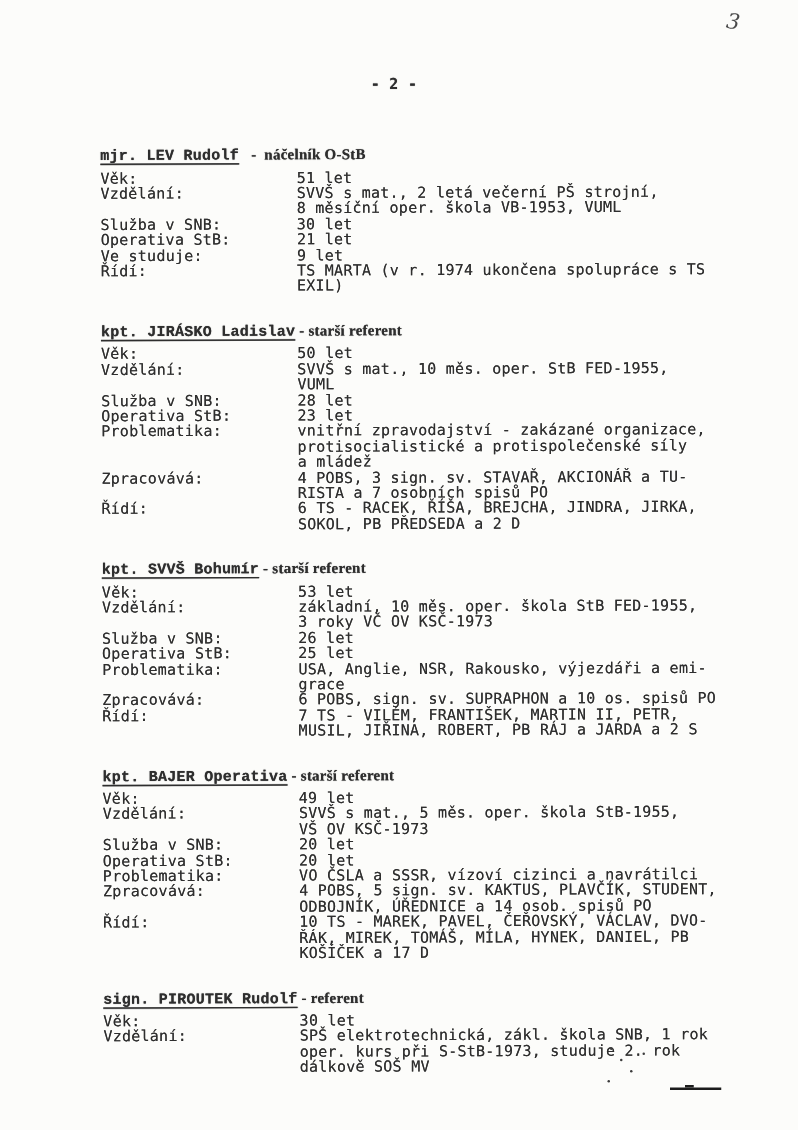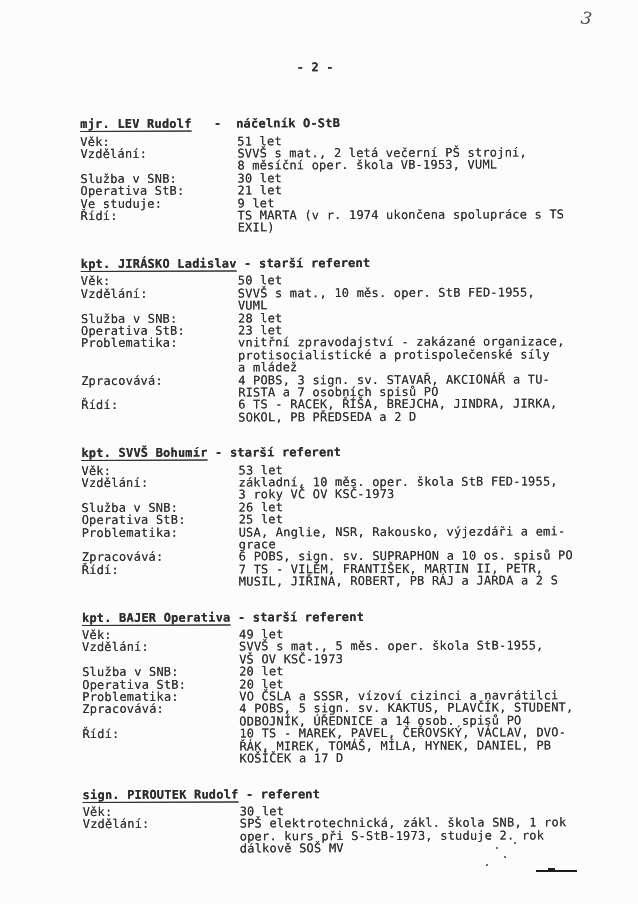--- a/index.html
+++ b/index.html
@@ -37,22 +37,23 @@
   .heading{
     margin-bottom:5px;
     font-weight:bold;
     white-space:pre;
     text-shadow:0 0 0.6px rgba(30,30,30,0.85);
   }
   .rank-name{
     text-decoration:underline;
     text-underline-offset:3px;
     text-decoration-thickness:1.3px;
-  }
-  .role{white-space:pre;}
+    font-family:Liberation Mono, monospace;
+  }
+  .role{white-space:pre;font-family:Liberation Serif, serif;}
   .field-row{display:flex;align-items:flex-start;}
   .field-label{
     flex:0 0 157px;
     white-space:pre;
     text-shadow:0 0 0.5px rgba(40,40,40,0.75);
   }
   .field-value{flex:1 1 auto;}
   .value-line{
     white-space:pre;
     text-shadow:0 0 0.5px rgba(40,40,40,0.75);

